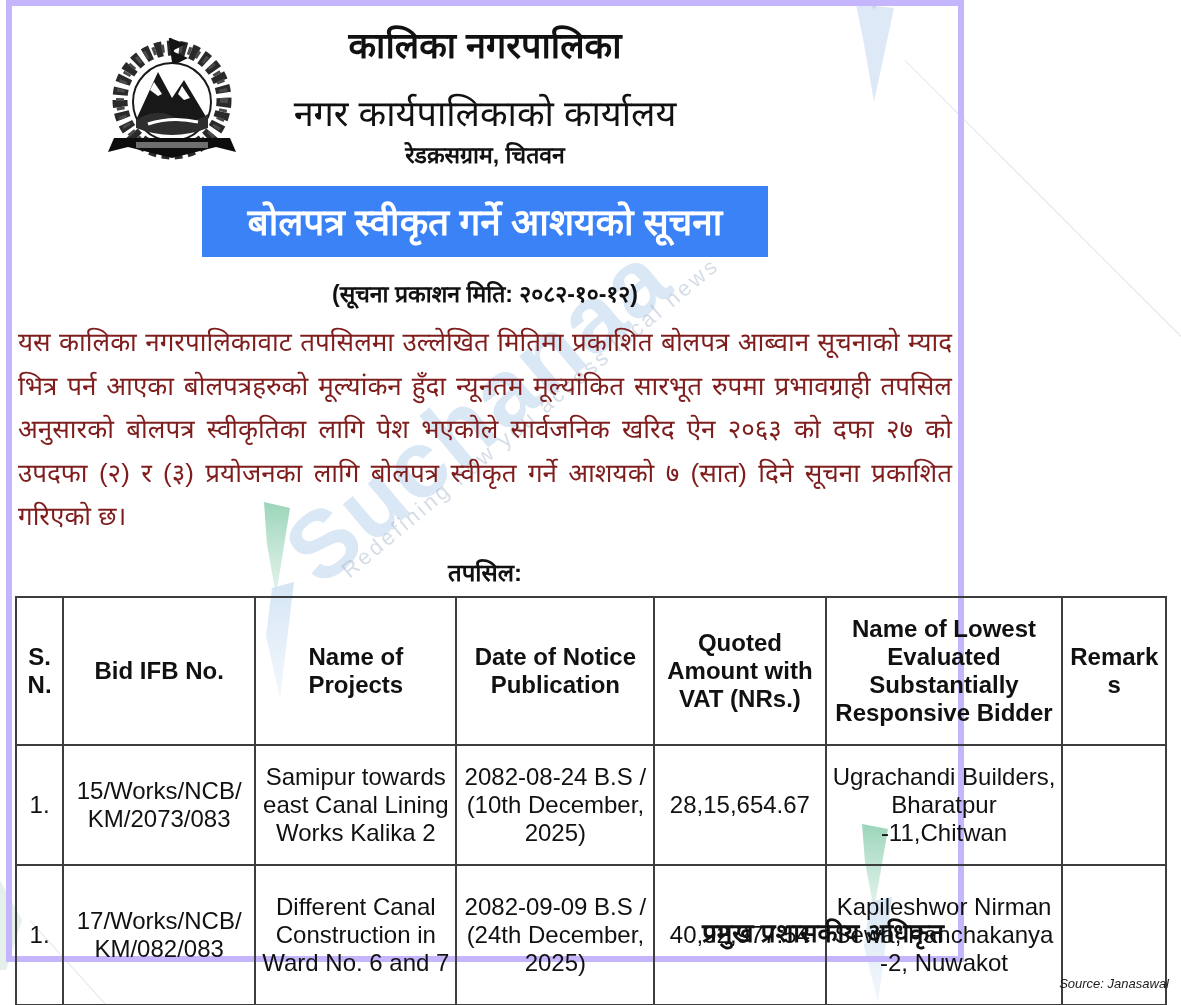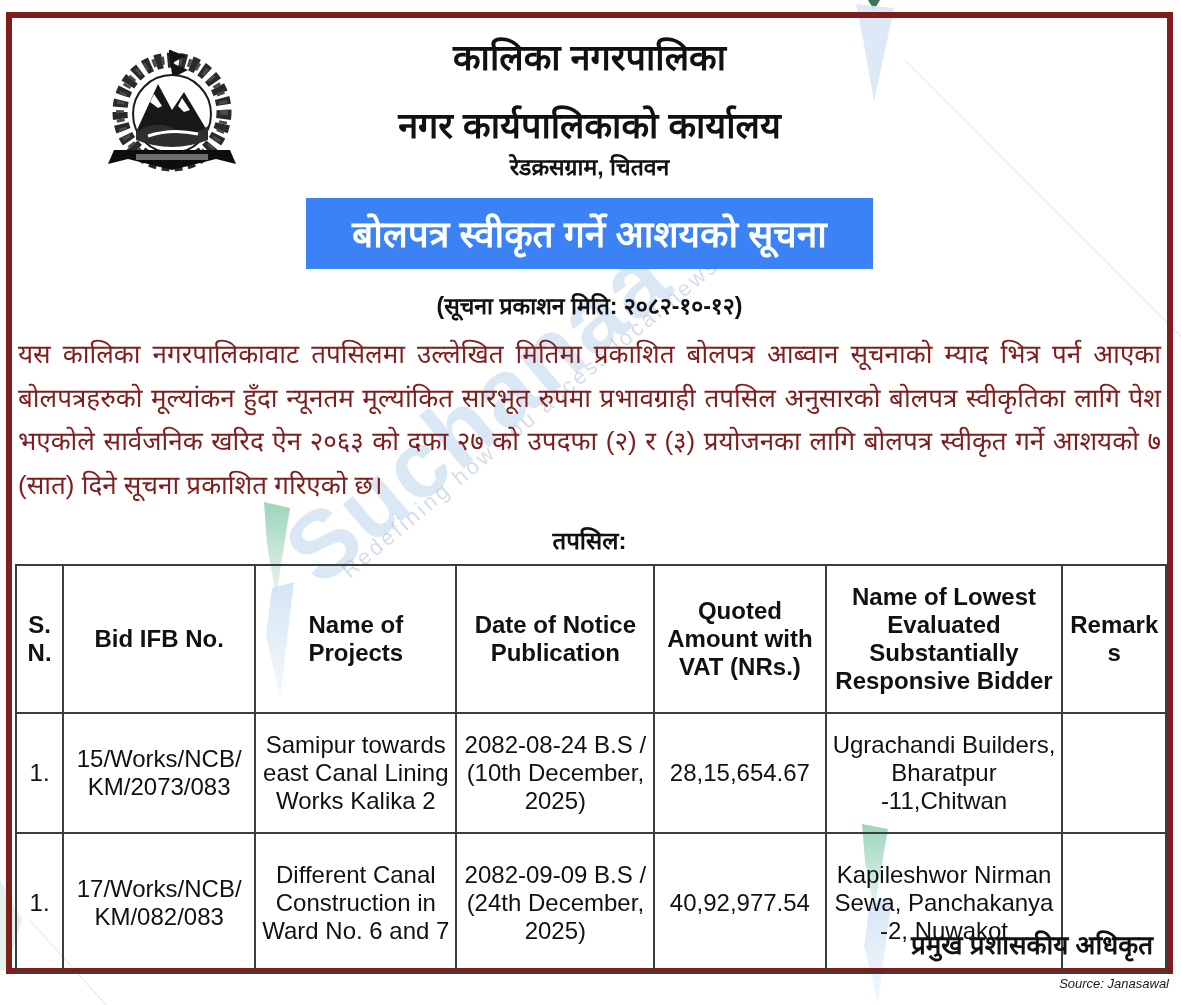--- a/index.html
+++ b/index.html
@@ -25,30 +25,30 @@
     transform:rotate(-40deg);transform-origin:left bottom;
     letter-spacing:3px;white-space:nowrap;
   }
   .wm-bolt{position:absolute;}
   .hairline{
     position:absolute;height:1px;background:rgba(90,110,130,0.18);
     transform-origin:left center;
   }
   
   .doc{
-    position:absolute;left:6px;top:12px;width:1167px;height:962px;
-    box-sizing:border-box;border:6px solid #7f1d1d;
+    position:absolute;left:6px;top:0;width:958px;height:962px;
+    box-sizing:border-box;border:6px solid #c4b5fd;
     background:transparent;z-index:2;
   }
   .doc-inner{position:relative;width:100%;height:100%;}
   
   .emblem{position:absolute;left:84px;top:10px;width:152px;height:132px;}
   
   .title1{margin:20px 0 0;text-align:center;font-size:36px;line-height:1.1;font-weight:bold;}
-  .title2{margin:28px 0 0;text-align:center;font-size:36px;line-height:1.1;font-weight:bold;}
+  .title2{margin:28px 0 0;text-align:center;font-size:36px;line-height:1.1;font-weight:normal;}
   .title3{margin:10px 0 0;text-align:center;font-size:23px;line-height:1.1;font-weight:bold;}
   .banner{
     margin:18px auto 0;width:fit-content;min-width:420px;
     background:#3b82f6;color:#fff;
     font-size:37px;font-weight:bold;text-align:center;
     padding:9px 46px 11px;
   }
   .pubdate{margin:20px 0 0;text-align:center;font-size:23px;font-weight:bold;}
   .para{
     margin:12px 6px 0 6px;font-size:26px;line-height:1.67;

